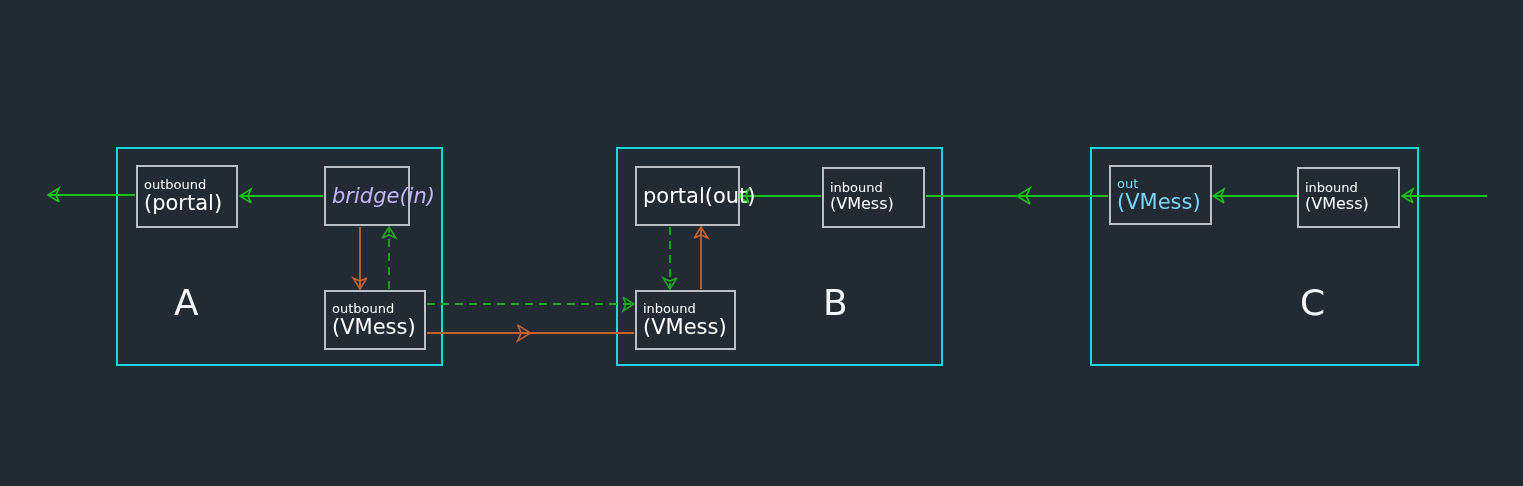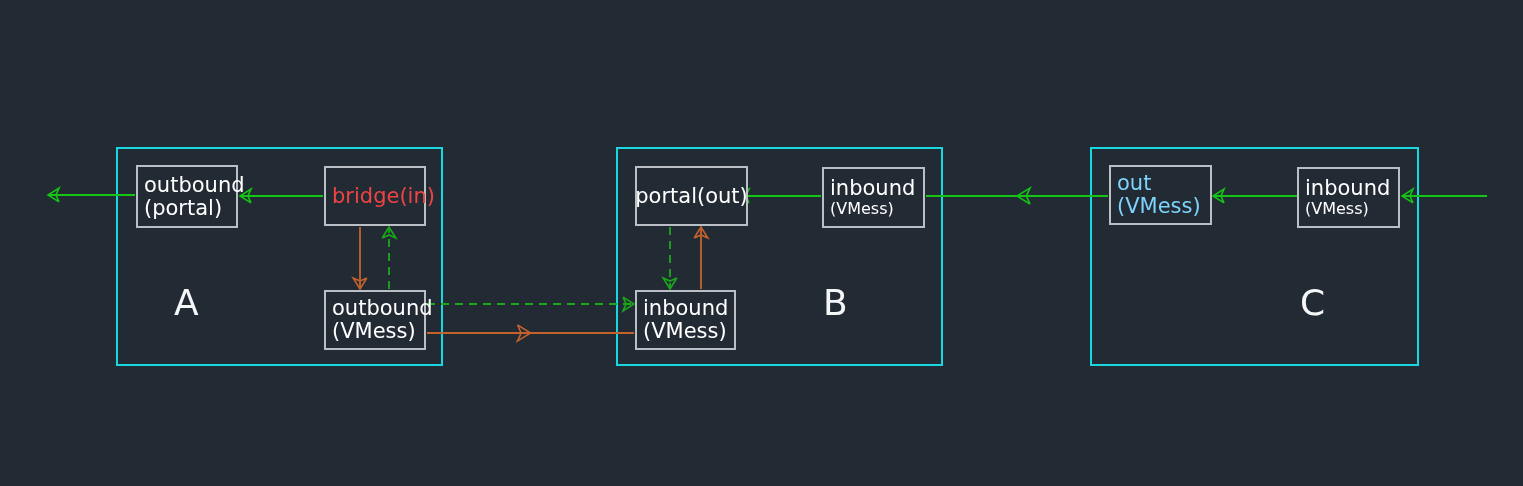--- a/index.html
+++ b/index.html
@@ -20,21 +20,21 @@
     font-family:"DejaVu Sans","Liberation Sans",sans-serif;
     user-select:none;
   }
   .node{
     position:absolute;box-sizing:border-box;
     border:2px solid #b9bfc4;background:#222b34;
     color:#ffffff;
     display:flex;flex-direction:column;justify-content:center;
     padding:2px 6px;
   }
-  .node .l1{font-size:21px;line-height:1.08;white-space:nowrap;}
+  .node .l1{font-size:13px;line-height:1.08;white-space:nowrap;}
   .node .l2{font-size:21px;line-height:1.08;white-space:nowrap;}
   .node.small2 .l2{font-size:16px;line-height:1.15;}
   .node.center1{justify-content:center;}
   .node.center1 .l1{font-size:21px;}
 </style>
 </head>
 <body>
 
 <div id="stage">
 
@@ -96,28 +96,28 @@
         <line x1="135" y1="195" x2="48" y2="195" stroke="#15c415" stroke-width="1.8"></line>
         <polyline points="59.00,201.82 48.00,195.00 59.00,188.18 55.92,195.00 59.00,201.82" fill="none" stroke="#15c415" stroke-width="1.6" stroke-linejoin="miter"></polyline>
       </g>
     </svg>
 
   <div id="nodes">
       <div class="node" style="left: 136px; top: 165px; width: 102px; height: 63px; border-color: rgb(185, 191, 196); color: rgb(255, 255, 255);">
         <div class="l1">outbound</div>
         <div class="l2">(portal)</div>
       </div>
-      <div class="node center1" style="left: 324px; top: 166px; width: 102px; height: 60px; border-color: rgb(185, 191, 196); color: #ef4444;">
+      <div class="node center1" style="left: 324px; top: 166px; width: 86px; height: 60px; border-color: rgb(185, 191, 196); color: #c4b5fd; font-style: italic;">
         <div class="l1">bridge(in)</div>
       </div>
       <div class="node" style="left: 324px; top: 290px; width: 102px; height: 60px; border-color: rgb(185, 191, 196); color: rgb(255, 255, 255);">
         <div class="l1">outbound</div>
         <div class="l2">(VMess)</div>
       </div>
-      <div class="node center1" style="left: 635px; top: 166px; width: 113px; height: 60px; border-color: rgb(185, 191, 196); color: rgb(255, 255, 255); align-items: center;">
+      <div class="node center1" style="left: 635px; top: 166px; width: 105px; height: 60px; border-color: rgb(185, 191, 196); color: rgb(255, 255, 255);">
         <div class="l1">portal(out)</div>
       </div>
       <div class="node small2" style="left: 822px; top: 167px; width: 103px; height: 61px; border-color: rgb(185, 191, 196); color: rgb(255, 255, 255);">
         <div class="l1">inbound</div>
         <div class="l2">(VMess)</div>
       </div>
       <div class="node" style="left: 635px; top: 290px; width: 101px; height: 60px; border-color: rgb(185, 191, 196); color: rgb(255, 255, 255);">
         <div class="l1">inbound</div>
         <div class="l2">(VMess)</div>
       </div>

